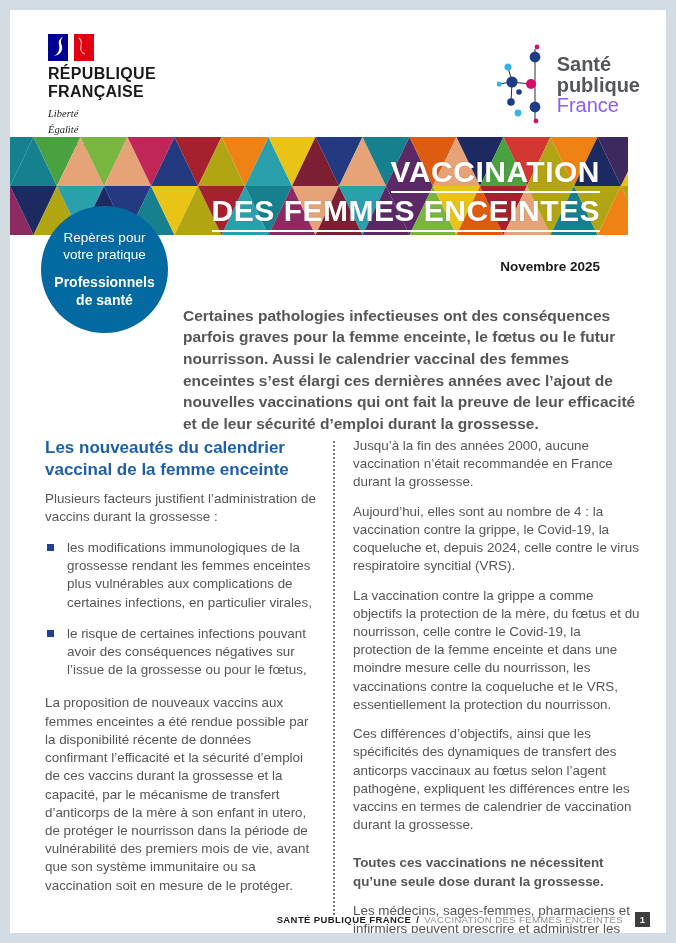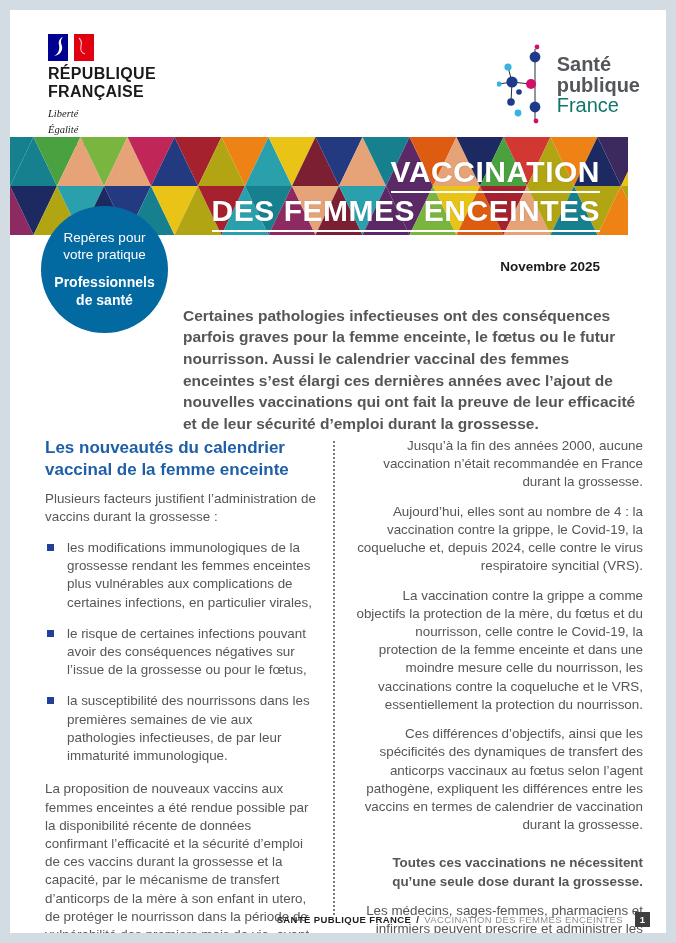--- a/index.html
+++ b/index.html
@@ -16,21 +16,21 @@
 
   
   .marianne{position:absolute;left:38px;top:24px;}
   .marianne .flag{display:block;margin-bottom:4px;}
   .marianne .rf{font-size:16px;font-weight:bold;color:#1a1a18;line-height:1.1;letter-spacing:.3px;}
   .marianne .motto{margin-top:6px;font-family:"Liberation Serif","DejaVu Serif",serif;
     font-style:italic;font-size:10.5px;line-height:1.5;color:#1a1a18;}
   .spf{position:absolute;right:26px;top:33px;display:flex;align-items:center;}
   .spf .words{margin-left:8px;font-size:20px;line-height:1.02;color:#53565a;}
   .spf .words .b{font-weight:bold;}
-  .spf .words .light{color:#0f766e;font-weight:normal;}
+  .spf .words .light{color:#8b5cf6;font-weight:normal;}
 
   
   .banner{position:absolute;left:0;top:127px;width:618px;height:98px;overflow:hidden;}
   .banner svg{display:block;}
   .banner-titles{
     position:absolute;left:0;top:127px;width:618px;height:124px;
     display:flex;flex-direction:column;align-items:flex-end;
     padding:20px 28px 0 0;box-sizing:border-box;z-index:3;
   }
   .banner-titles .line{
@@ -53,21 +53,21 @@
   .pub-date{position:absolute;right:66px;top:249px;font-size:13.5px;font-weight:bold;color:#1a1a18;}
   .intro{
     position:absolute;left:173px;top:279px;width:460px;
     font-size:15.5px;font-weight:bold;color:#565655;line-height:1.4;
   }
 
   
   .columns{position:absolute;left:35px;top:427px;width:598px;height:478px;display:flex;}
   .col-left{width:272px;flex:none;}
   .col-divider{flex:none;border-left:2px dotted #767674;margin:4px 18px 0 16px;}
-  .col-right{flex:1;min-width:0;text-align:right;}
+  .col-right{flex:1;min-width:0;}
 
   h2.section-title{
     margin:0 0 9px 0;font-size:17px;font-weight:bold;color:#1e5fa7;line-height:1.28;
   }
   .body-text{font-size:13.4px;color:#565655;line-height:1.36;margin:0 0 11px 0;}
   .bullets{list-style:none;margin:13px 0 15px 0;padding:0;}
   .bullets li{
     position:relative;padding-left:22px;margin-bottom:13px;
     font-size:13.4px;color:#565655;line-height:1.36;
   }
@@ -223,21 +223,20 @@
   <div class="pub-date">Novembre 2025</div>
   <p class="intro">Certaines pathologies infectieuses ont des conséquences parfois graves pour la femme enceinte, le fœtus ou le futur nourrisson. Aussi le calendrier vaccinal des femmes enceintes s’est élargi ces dernières années avec l’ajout de nouvelles vaccinations qui ont fait la preuve de leur efficacité et de leur sécurité d’emploi durant la grossesse.</p>
 
   <div class="columns">
     <div class="col-left">
       <h2 class="section-title">Les nouveautés du calendrier vaccinal de la femme enceinte</h2>
       <p class="body-text">Plusieurs facteurs justifient l’administration de vaccins durant la grossesse :</p>
       <ul class="bullets">
         <li>les modifications immunologiques de la grossesse rendant les femmes enceintes plus vulnérables aux complications de certaines infections, en particulier virales,</li>
         <li>le risque de certaines infections pouvant avoir des conséquences négatives sur l’issue de la grossesse ou pour le fœtus,</li>
-        <li>la susceptibilité des nourrissons dans les premières semaines de vie aux pathologies infectieuses, de par leur immaturité immunologique.</li>
       </ul>
       <p class="body-text">La proposition de nouveaux vaccins aux femmes enceintes a été rendue possible par la disponibilité récente de données confirmant l’efficacité et la sécurité d’emploi de ces vaccins durant la grossesse et la capacité, par le mécanisme de transfert d’anticorps de la mère à son enfant in utero, de protéger le nourrisson dans la période de vulnérabilité des premiers mois de vie, avant que son système immunitaire ou sa vaccination soit en mesure de le protéger.</p>
     </div>
     <div class="col-divider"></div>
     <div class="col-right">
       <p class="body-text">Jusqu’à la fin des années 2000, aucune vaccination n’était recommandée en France durant la grossesse.</p>
       <p class="body-text">Aujourd’hui, elles sont au nombre de 4 : la vaccination contre la grippe, le Covid-19, la coqueluche et, depuis 2024, celle contre le virus respiratoire syncitial (VRS).</p>
       <p class="body-text">La vaccination contre la grippe a comme objectifs la protection de la mère, du fœtus et du nourrisson, celle contre le Covid-19, la protection de la femme enceinte et dans une moindre mesure celle du nourrisson, les vaccinations contre la coqueluche et le VRS, essentiellement la protection du nourrisson.</p>
       <p class="body-text">Ces différences d’objectifs, ainsi que les spécificités des dynamiques de transfert des anticorps vaccinaux au fœtus selon l’agent pathogène, expliquent les différences entre les vaccins en termes de calendrier de vaccination durant la grossesse.</p>
       <p class="body-text bold-para">Toutes ces vaccinations ne nécessitent qu’une seule dose durant la grossesse.</p>

